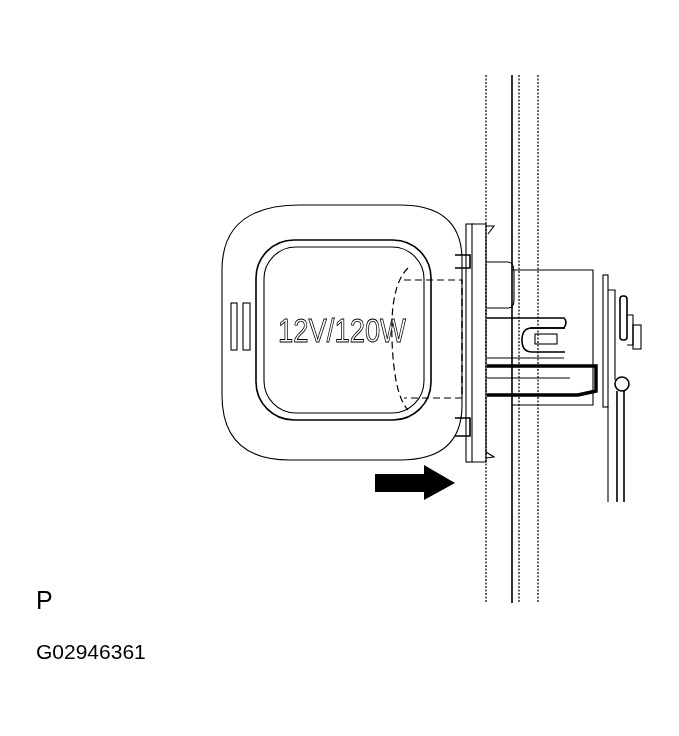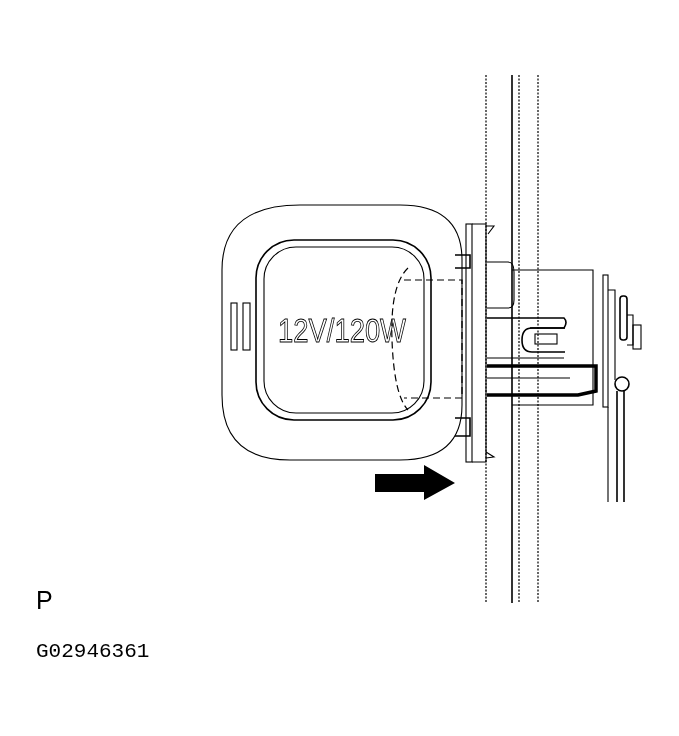--- a/index.html
+++ b/index.html
@@ -1,20 +1,20 @@
 <!DOCTYPE html>
 <html><head>
 <meta charset="utf-8">
 <style>
   html, body { margin: 0; padding: 0; background: #ffffff; }
   #canvas { position: relative; width: 679px; height: 716px; background: #ffffff; overflow: hidden; text-align: right; }
   #drawing { position: absolute; left: 0; top: 0; }
   .lbl { position: absolute; font-family: "Liberation Sans", sans-serif; color: #000; }
   #view-letter { left: 36px; top: 586px; font-size: 25px; }
-  #fig-id { left: 36px; top: 640px; font-size: 21px; font-family: Liberation Mono, monospace; }
+  #fig-id { left: 36px; top: 640px; font-size: 21px; }
   .ln { fill: none; stroke: #000; stroke-width: 1.6; }
   .thin { fill: none; stroke: #000; stroke-width: 1.1; }
   .dash { fill: none; stroke: #000; stroke-width: 1.2; stroke-dasharray: 7 4; }
   .bold { fill: none; stroke: #000; stroke-width: 3.5; }
   .dot { fill: none; stroke: #000; stroke-width: 1.2; stroke-dasharray: 2 1.5; }
 </style>
 </head>
 <body>
 
 <div id="canvas">

